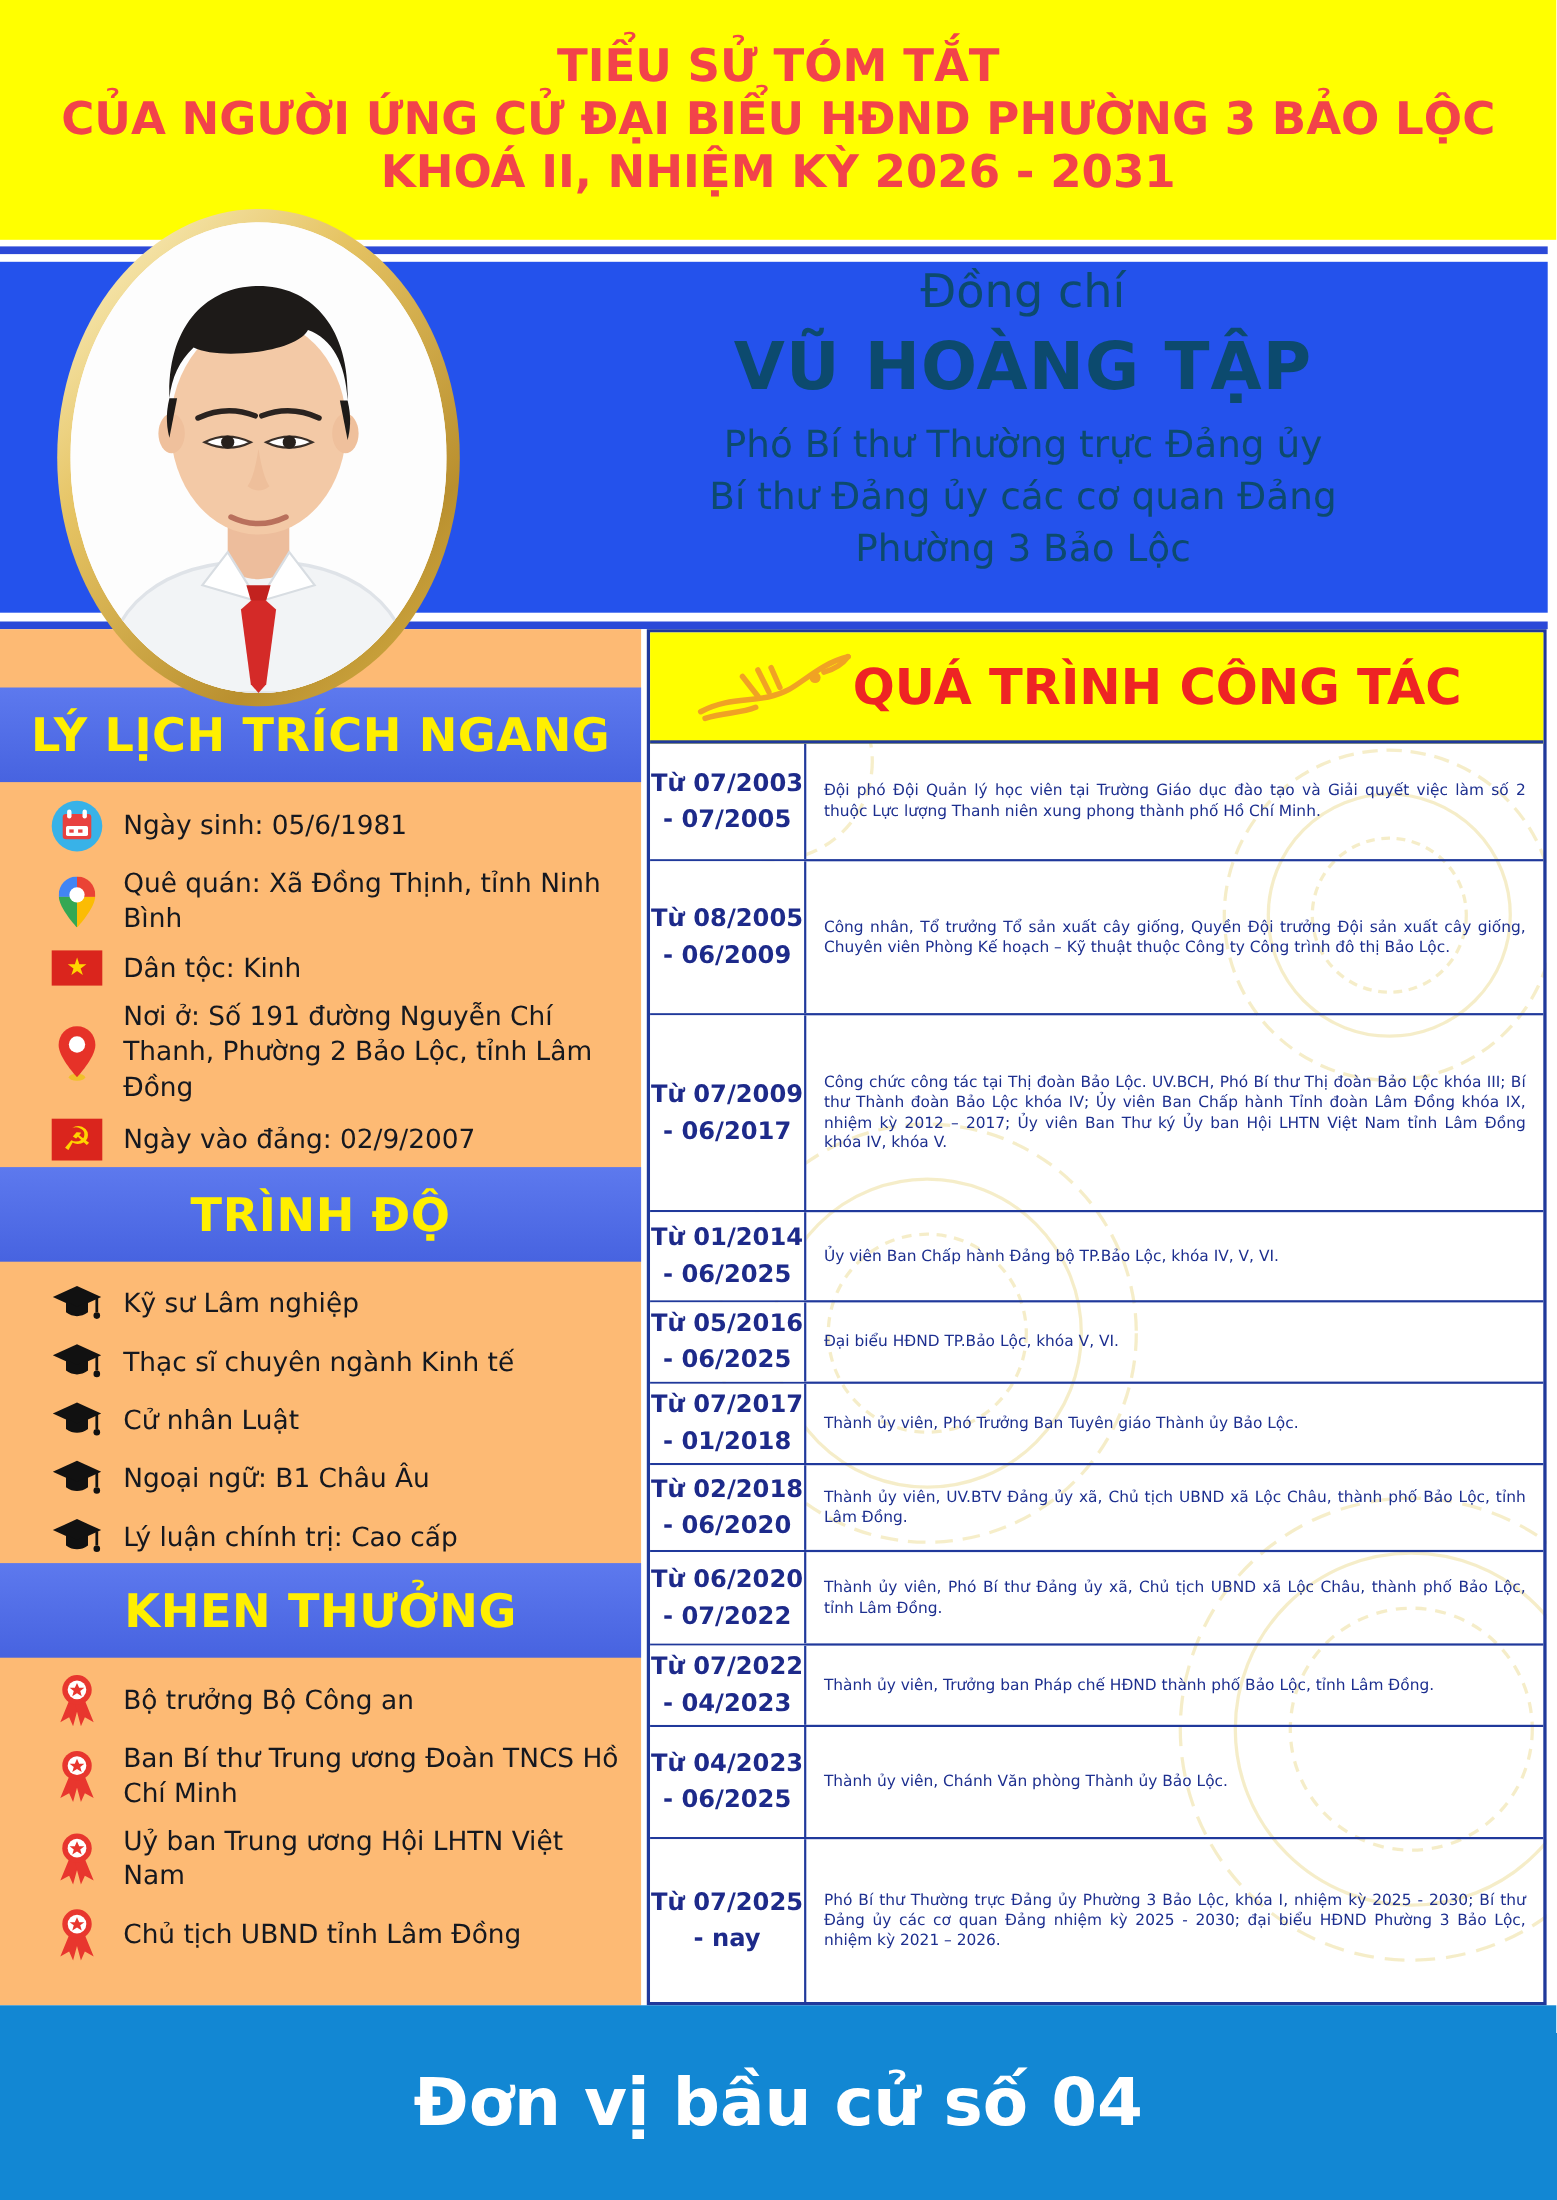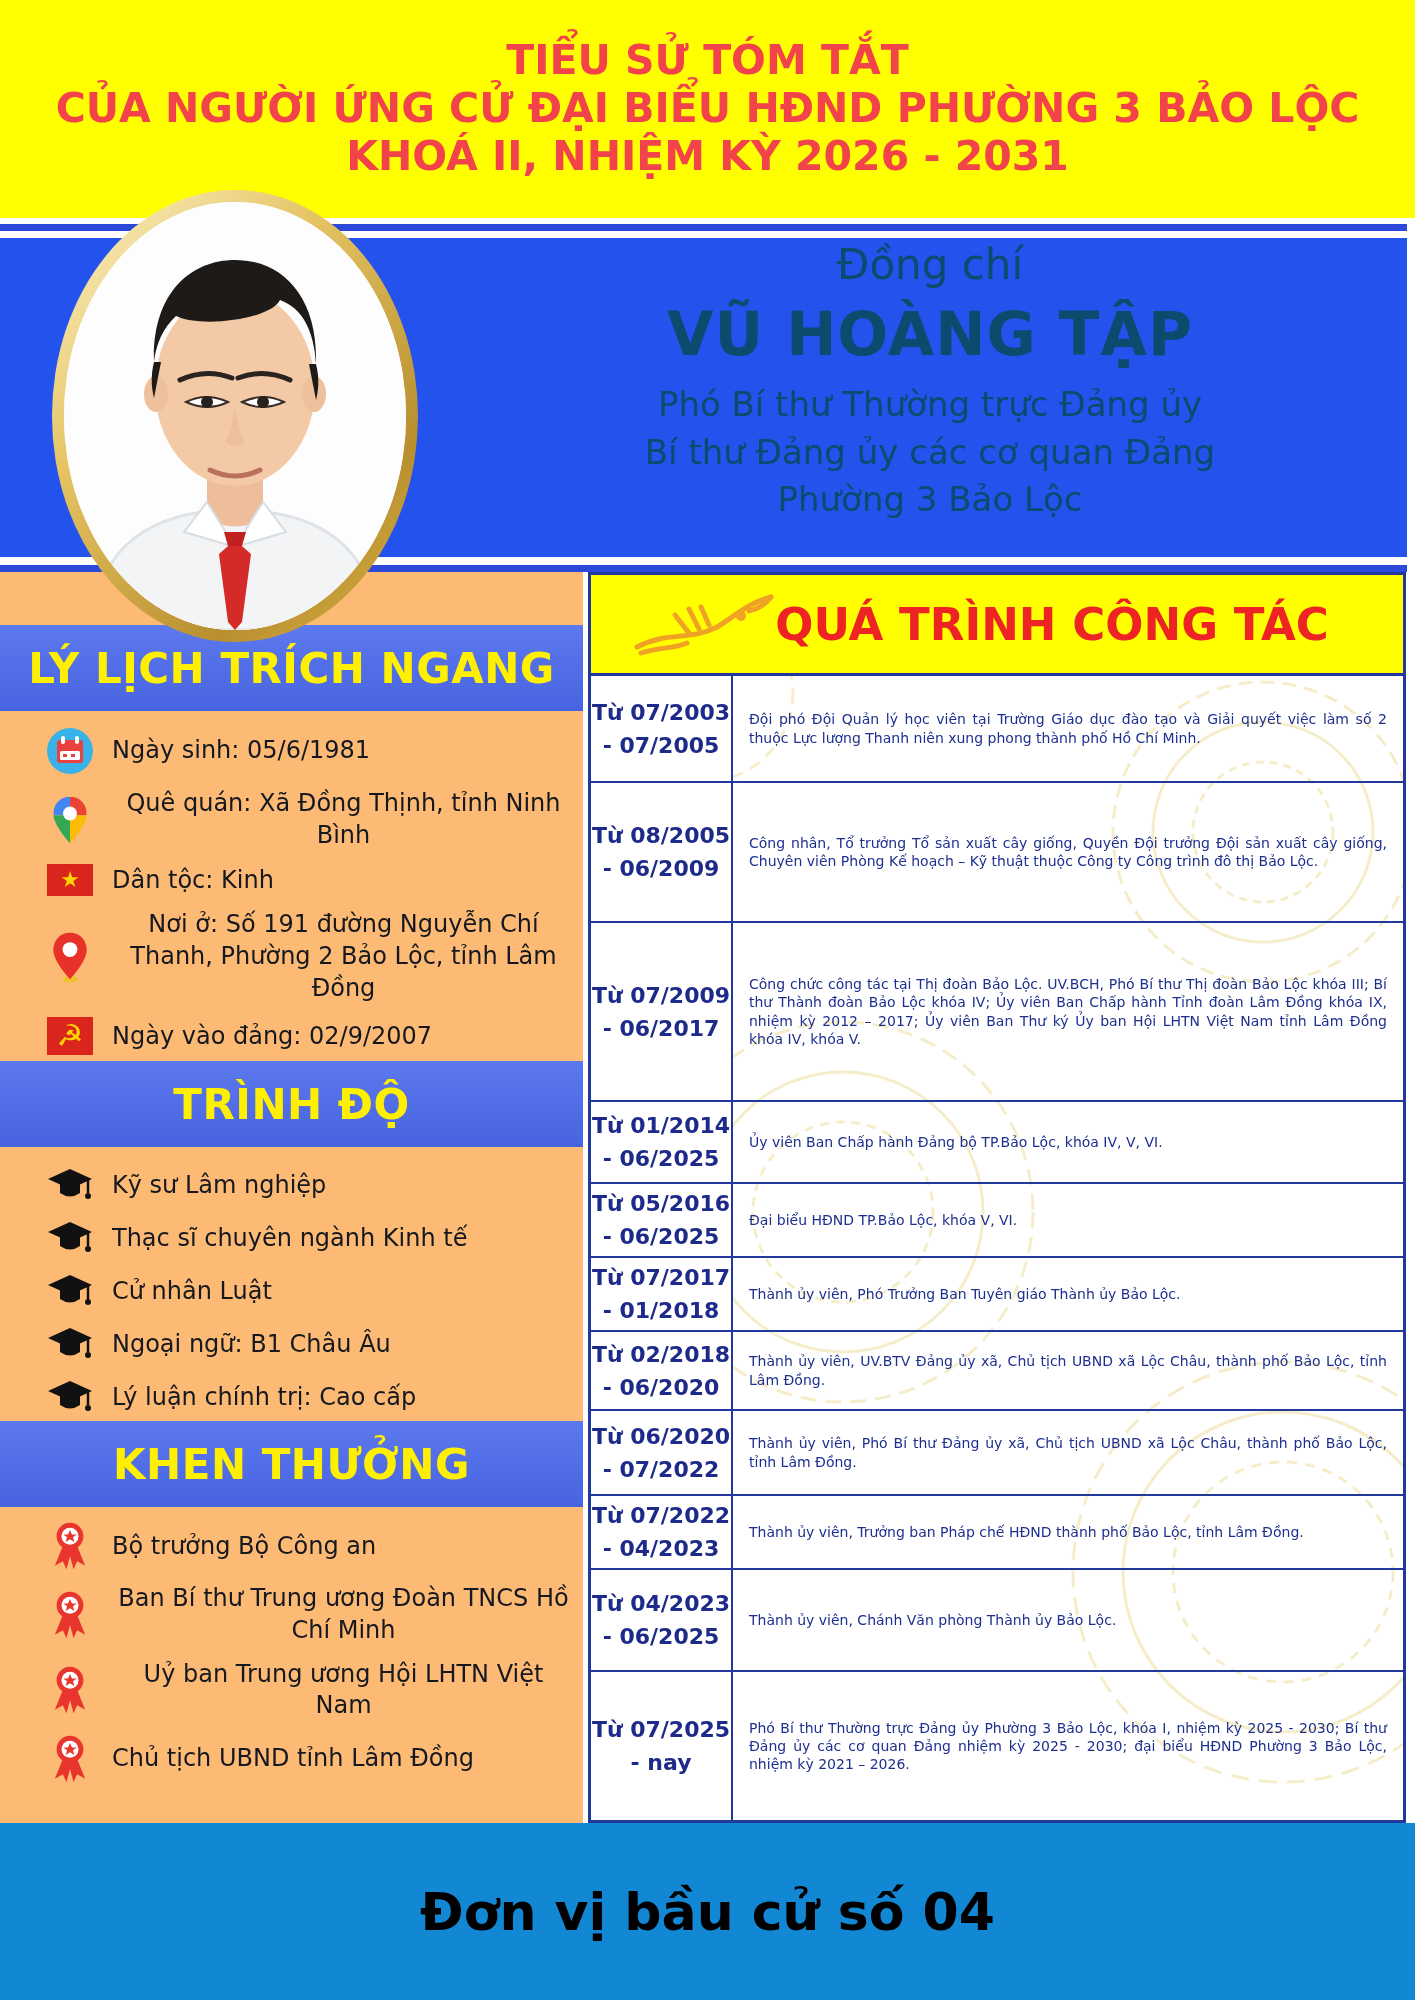--- a/index.html
+++ b/index.html
@@ -38,21 +38,21 @@
   }
   .sec-bar{
     height:86px;background:linear-gradient(180deg,#5d79ee,#4763e0);
     display:flex;align-items:center;justify-content:center;
     color:#ffef00;font-size:42px;font-weight:bold;letter-spacing:0.5px;
   }
   .bar-first{margin-top:53px;}
   .items{display:flex;flex-direction:column;gap:13px;padding:16px 8px 6px 44px;}
   .items-edu{padding-top:20px;gap:17px;}
   .items-awd{padding-top:14px;gap:12px;}
-  .item{display:flex;align-items:center;gap:16px;color:#15181f;font-size:24px;line-height:1.32;text-align:center;}
+  .item{display:flex;align-items:center;gap:16px;color:#15181f;font-size:24px;line-height:1.32;}
   .icon-box{flex:0 0 52px;display:flex;justify-content:center;align-items:center;}
   .flag{width:46px;height:32px;background:#da251d;display:flex;align-items:center;justify-content:center;}
   .flag-vn::before{content:"★";color:#ffd400;font-size:22px;line-height:1;}
   .flag-party{height:38px;}
   .flag-party::before{content:"☭";color:#ffd400;font-size:30px;line-height:1;}
   
   .main-right{position:absolute;top:572px;left:583px;width:823px;height:1251px;background:#ffffff;z-index:2;}
   .watermark{position:absolute;top:0;left:0;width:823px;height:1251px;z-index:0;}
   .career-table{
     position:absolute;top:0;left:5px;right:0;bottom:0;z-index:1;
@@ -75,21 +75,21 @@
   }
   .cdesc{
     flex:1 1 auto;display:flex;align-items:center;padding:6px 16px;box-sizing:border-box;
     color:#1d2f8f;font-size:14px;line-height:1.3;text-align:justify;
   }
   
   .footer{
     position:absolute;top:1823px;left:0;width:1415px;height:177px;background:#1287d3;z-index:3;
     display:flex;flex-direction:column;align-items:center;justify-content:center;gap:8px;text-align:center;
   }
-  .footer-line1{color:#000000;font-size:52px;font-weight:bold;}
+  .footer-line1{color:#ffffff;font-size:60px;font-weight:bold;}
   .footer-line2{color:#f8d44c;font-size:38px;font-weight:bold;}
 </style>
 </head>
 <body>
 
 <div class="banner">
   <div class="banner-line">TIỂU SỬ TÓM TẮT</div>
   <div class="banner-line">CỦA NGƯỜI ỨNG CỬ ĐẠI BIỂU HĐND PHƯỜNG 3 BẢO LỘC</div>
   <div class="banner-line">KHOÁ II, NHIỆM KỲ 2026 - 2031</div>
 </div>

